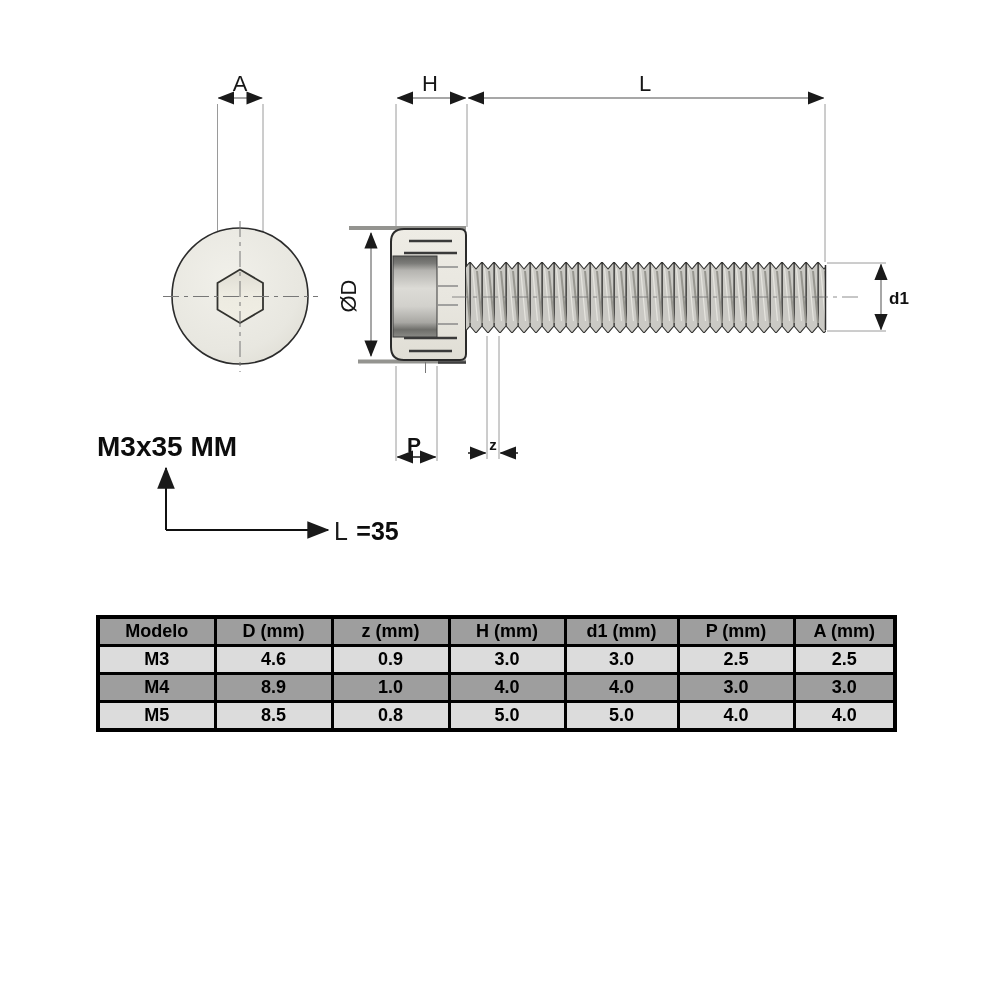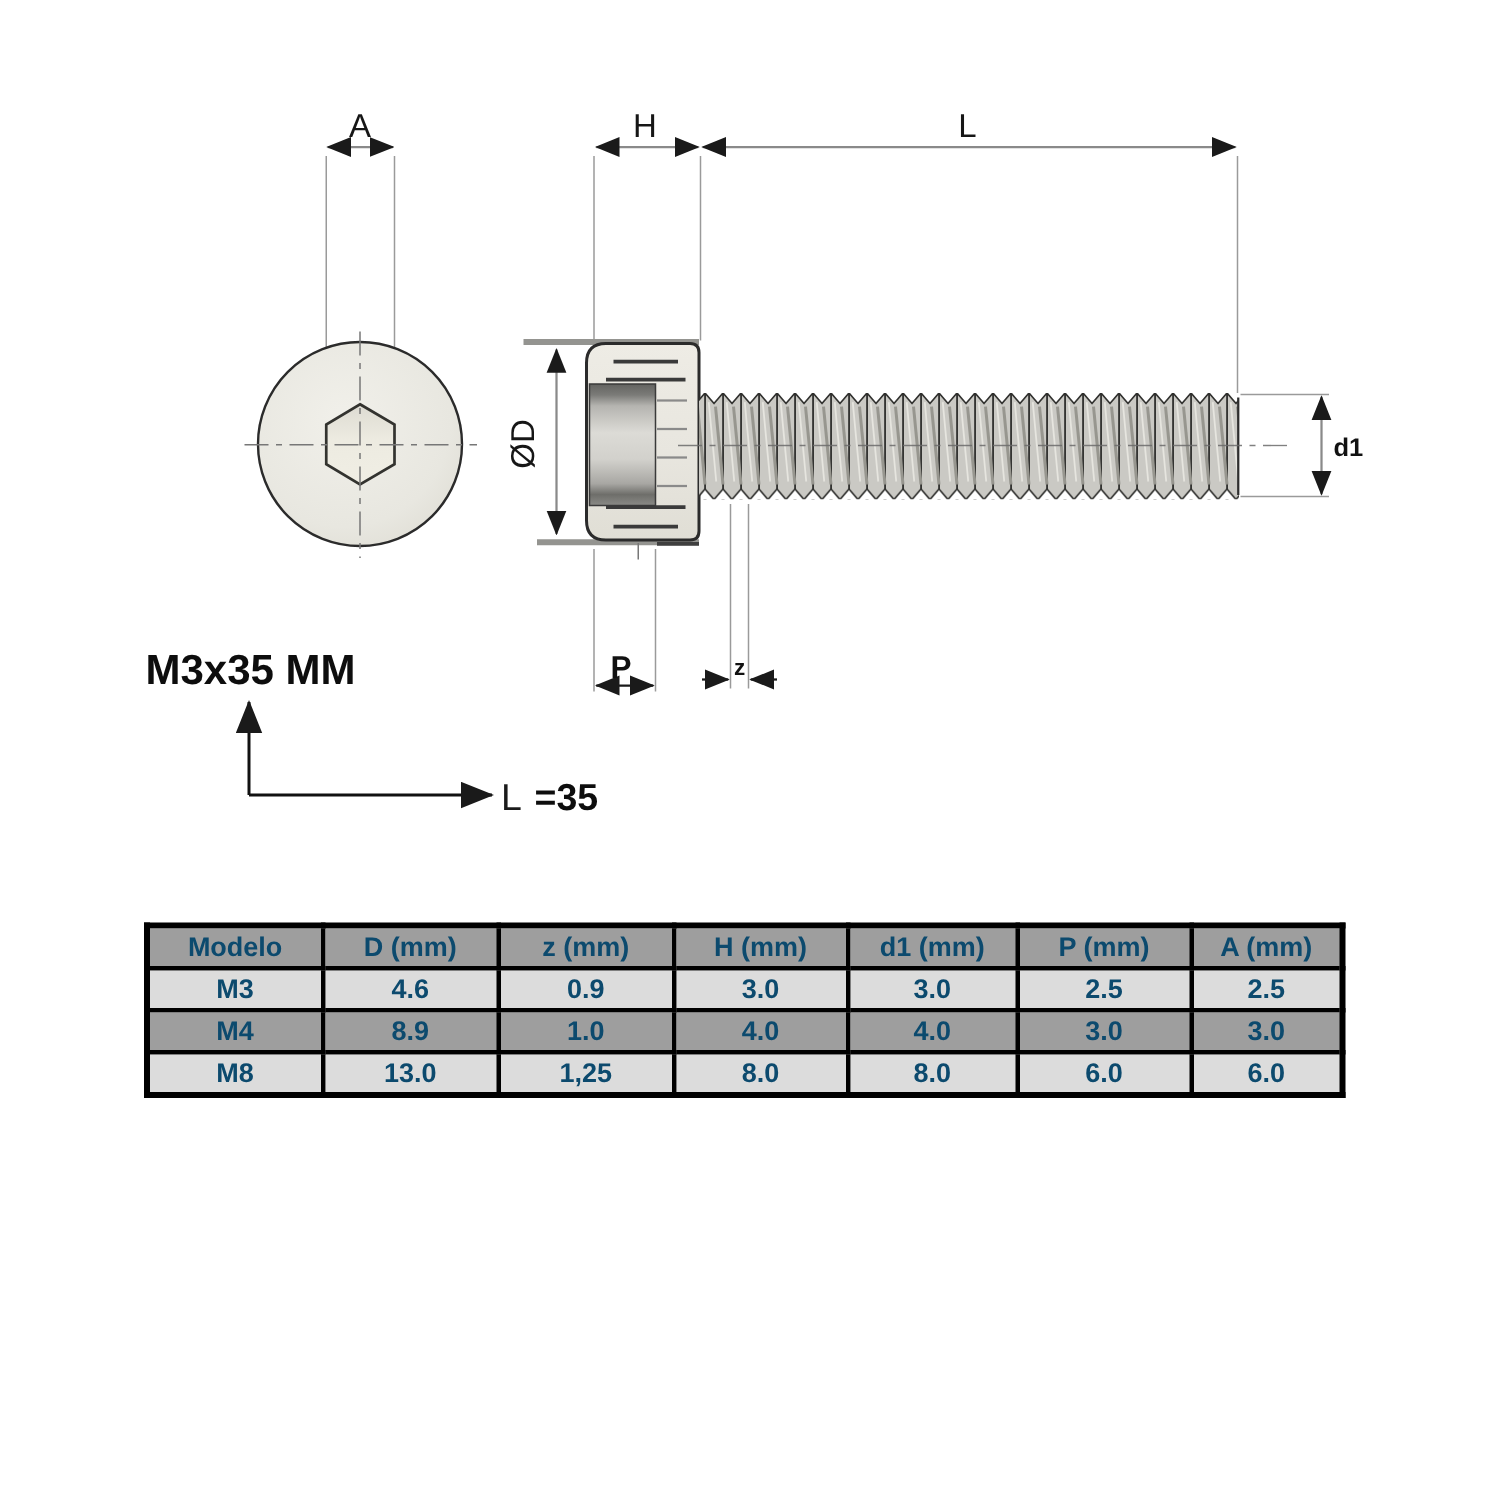--- a/index.html
+++ b/index.html
@@ -9,21 +9,21 @@
   .dimlabel{font-family:"Liberation Sans",sans-serif;font-size:22px;fill:#161616;}
   .dimlabel-bold{font-family:"Liberation Sans",sans-serif;font-weight:bold;fill:#111111;}
   .callout-model{font-family:"Liberation Sans",sans-serif;font-weight:bold;font-size:28px;fill:#0d0d0d;}
   .callout-l{font-family:"Liberation Sans",sans-serif;font-size:25px;fill:#1a1a1a;}
   .callout-val{font-family:"Liberation Sans",sans-serif;font-weight:bold;font-size:25px;fill:#0d0d0d;}
 
   #spec-table-wrap{position:absolute;left:96px;top:615px;width:797px;}
   table.spec{border-collapse:collapse;table-layout:fixed;width:100%;
              font-family:"Liberation Sans",sans-serif;}
   table.spec td{border:3px solid #000;height:25px;text-align:center;vertical-align:middle;
-                font-weight:bold;font-size:18px;color:#0c4a6e;padding:0;overflow:hidden;}
+                font-weight:bold;font-size:18px;color:#000000;padding:0;overflow:hidden;}
   table.spec{border:4px solid #000;}
   tr.row-dark td{background:#9e9e9e;}
   tr.row-light td{background:#dcdcdc;text-align:center;}
 </style>
 </head>
 <body>
 
 <div id="stage">
 
   <svg id="drawing" width="1000" height="610" viewBox="0 0 1000 610" xmlns="http://www.w3.org/2000/svg">
@@ -185,24 +185,24 @@
         <tr class="row-dark">
           <td>M4</td>
           <td>8.9</td>
           <td>1.0</td>
           <td>4.0</td>
           <td>4.0</td>
           <td>3.0</td>
           <td>3.0</td>
         </tr>
         <tr class="row-light">
-          <td>M8</td>
-          <td>13.0</td>
-          <td>1,25</td>
-          <td>8.0</td>
-          <td>8.0</td>
-          <td>6.0</td>
-          <td>6.0</td>
+          <td>M5</td>
+          <td>8.5</td>
+          <td>0.8</td>
+          <td>5.0</td>
+          <td>5.0</td>
+          <td>4.0</td>
+          <td>4.0</td>
         </tr>
       </tbody>
     </table>
   </div>
 </div>
 
 </body></html>

